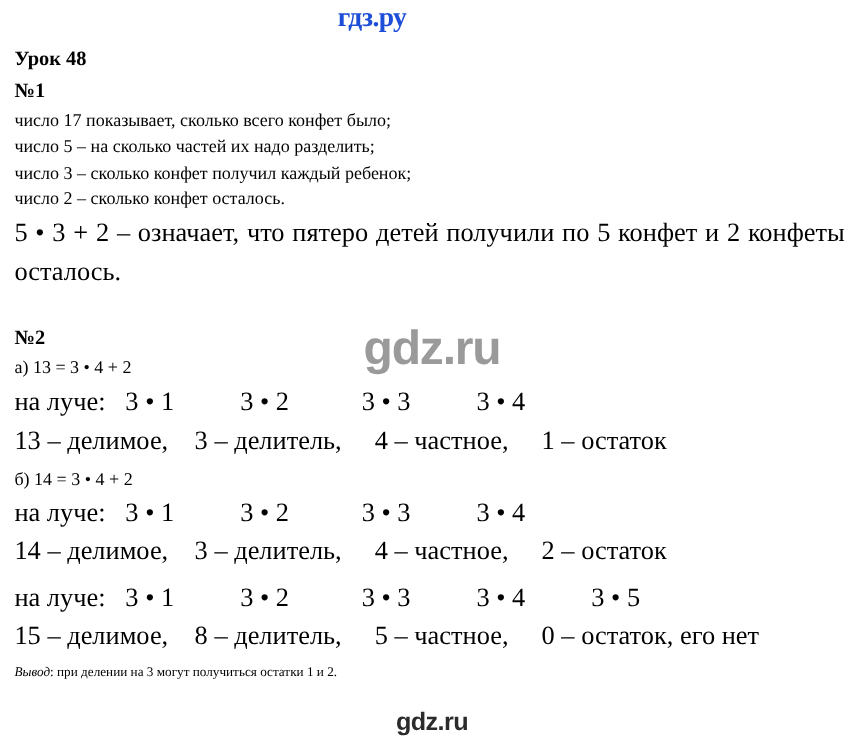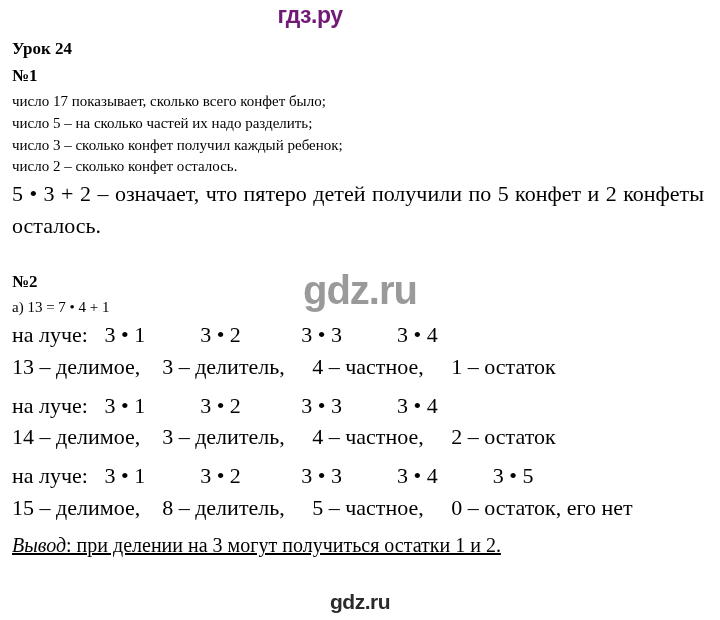--- a/index.html
+++ b/index.html
@@ -16,25 +16,25 @@
     overflow: hidden;
   }
 
   
   .top-logo {
     position: absolute;
     top: 2px;
     left: 0;
     width: 620px;
     text-align: center;
-    font-family: Liberation Sans, sans-serif;
+    font-family: Liberation Serif, serif;
     font-weight: bold;
     font-size: 23px;
     letter-spacing: -0.5px;
-    color: #701a75;
+    color: #1d4ed8;
   }
 
   
   .watermark {
     position: absolute;
     top: 268px;
     left: 0;
     width: 720px;
     text-align: center;
     font-family: "Liberation Sans", sans-serif;
@@ -97,65 +97,65 @@
   .small-gap {
     height: 3px;
   }
   .mono-cols {
     font-size: 22px;
     line-height: 1.45;
     margin: 0;
     white-space: pre;
   }
   .concl {
-    font-size: 20px;
+    font-size: 11px;
     line-height: 1.45;
     margin: 0;
-    text-decoration: underline;
   }
   .concl i {
     font-style: italic;
   }
   .task2-group {
     margin-bottom: 7px;
   }
 </style>
 </head>
 <body>
 
 <div class="top-logo"><span>гдз.ру</span></div>
 
 <div class="content">
 
-  <div class="lesson-title">Урок 24</div>
+  <div class="lesson-title">Урок 48</div>
 
   <div class="task-num">№1</div>
 
   <div class="line">число 17 показывает, сколько всего конфет было;</div>
   <div class="line">число 5 – на сколько частей их надо разделить;</div>
   <div class="line">число 3 – сколько конфет получил каждый ребенок;</div>
   <div class="line">число 2 – сколько конфет осталось.</div>
 
   <div class="justified">5 • 3 + 2 – означает, что пятеро детей получили по 5 конфет и 2 конфеты осталось.</div>
 
   <div class="small-gap"></div>
 
 
   <div class="block-gap"></div>
   <div class="block-gap"></div>
 
   <div class="task-num">№2</div>
 
   <div class="task2-group">
-    <div class="line">а) 13 = 7 • 4 + 1</div>
+    <div class="line">а) 13 = 3 • 4 + 2</div>
     <div class="mono-cols">на луче:   3 • 1          3 • 2           3 • 3          3 • 4</div>
     <div class="mono-cols">13 – делимое,    3 – делитель,     4 – частное,     1 – остаток</div>
   </div>
 
   <div class="task2-group">
+    <div class="line">б) 14 = 3 • 4 + 2</div>
     <div class="mono-cols">на луче:   3 • 1          3 • 2           3 • 3          3 • 4</div>
     <div class="mono-cols">14 – делимое,    3 – делитель,     4 – частное,     2 – остаток</div>
   </div>
 
   <div class="task2-group">
     <div class="mono-cols">на луче:   3 • 1          3 • 2           3 • 3          3 • 4          3 • 5</div>
     <div class="mono-cols">15 – делимое,    8 – делитель,     5 – частное,     0 – остаток, его нет</div>
   </div>
 
   <div class="concl"><i>Вывод</i><span>: при делении на 3 могут получиться остатки 1 и 2.</span></div>

